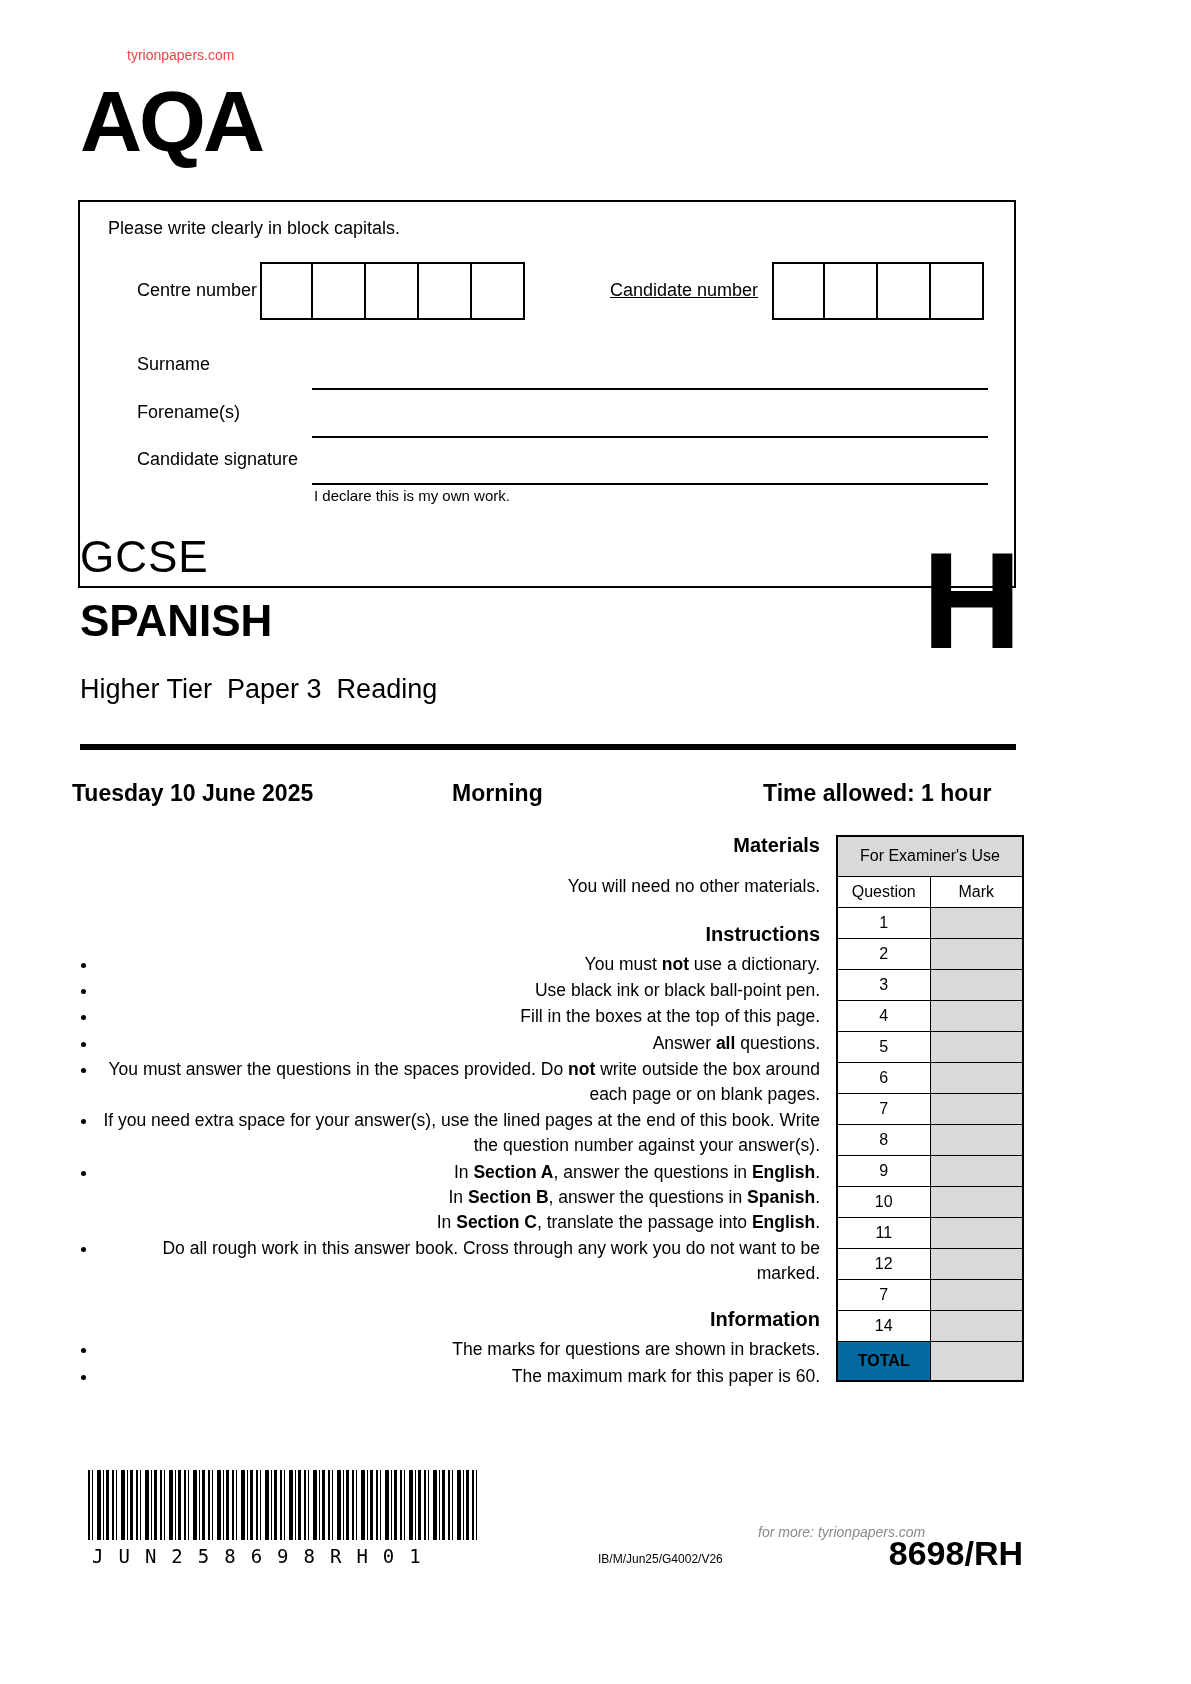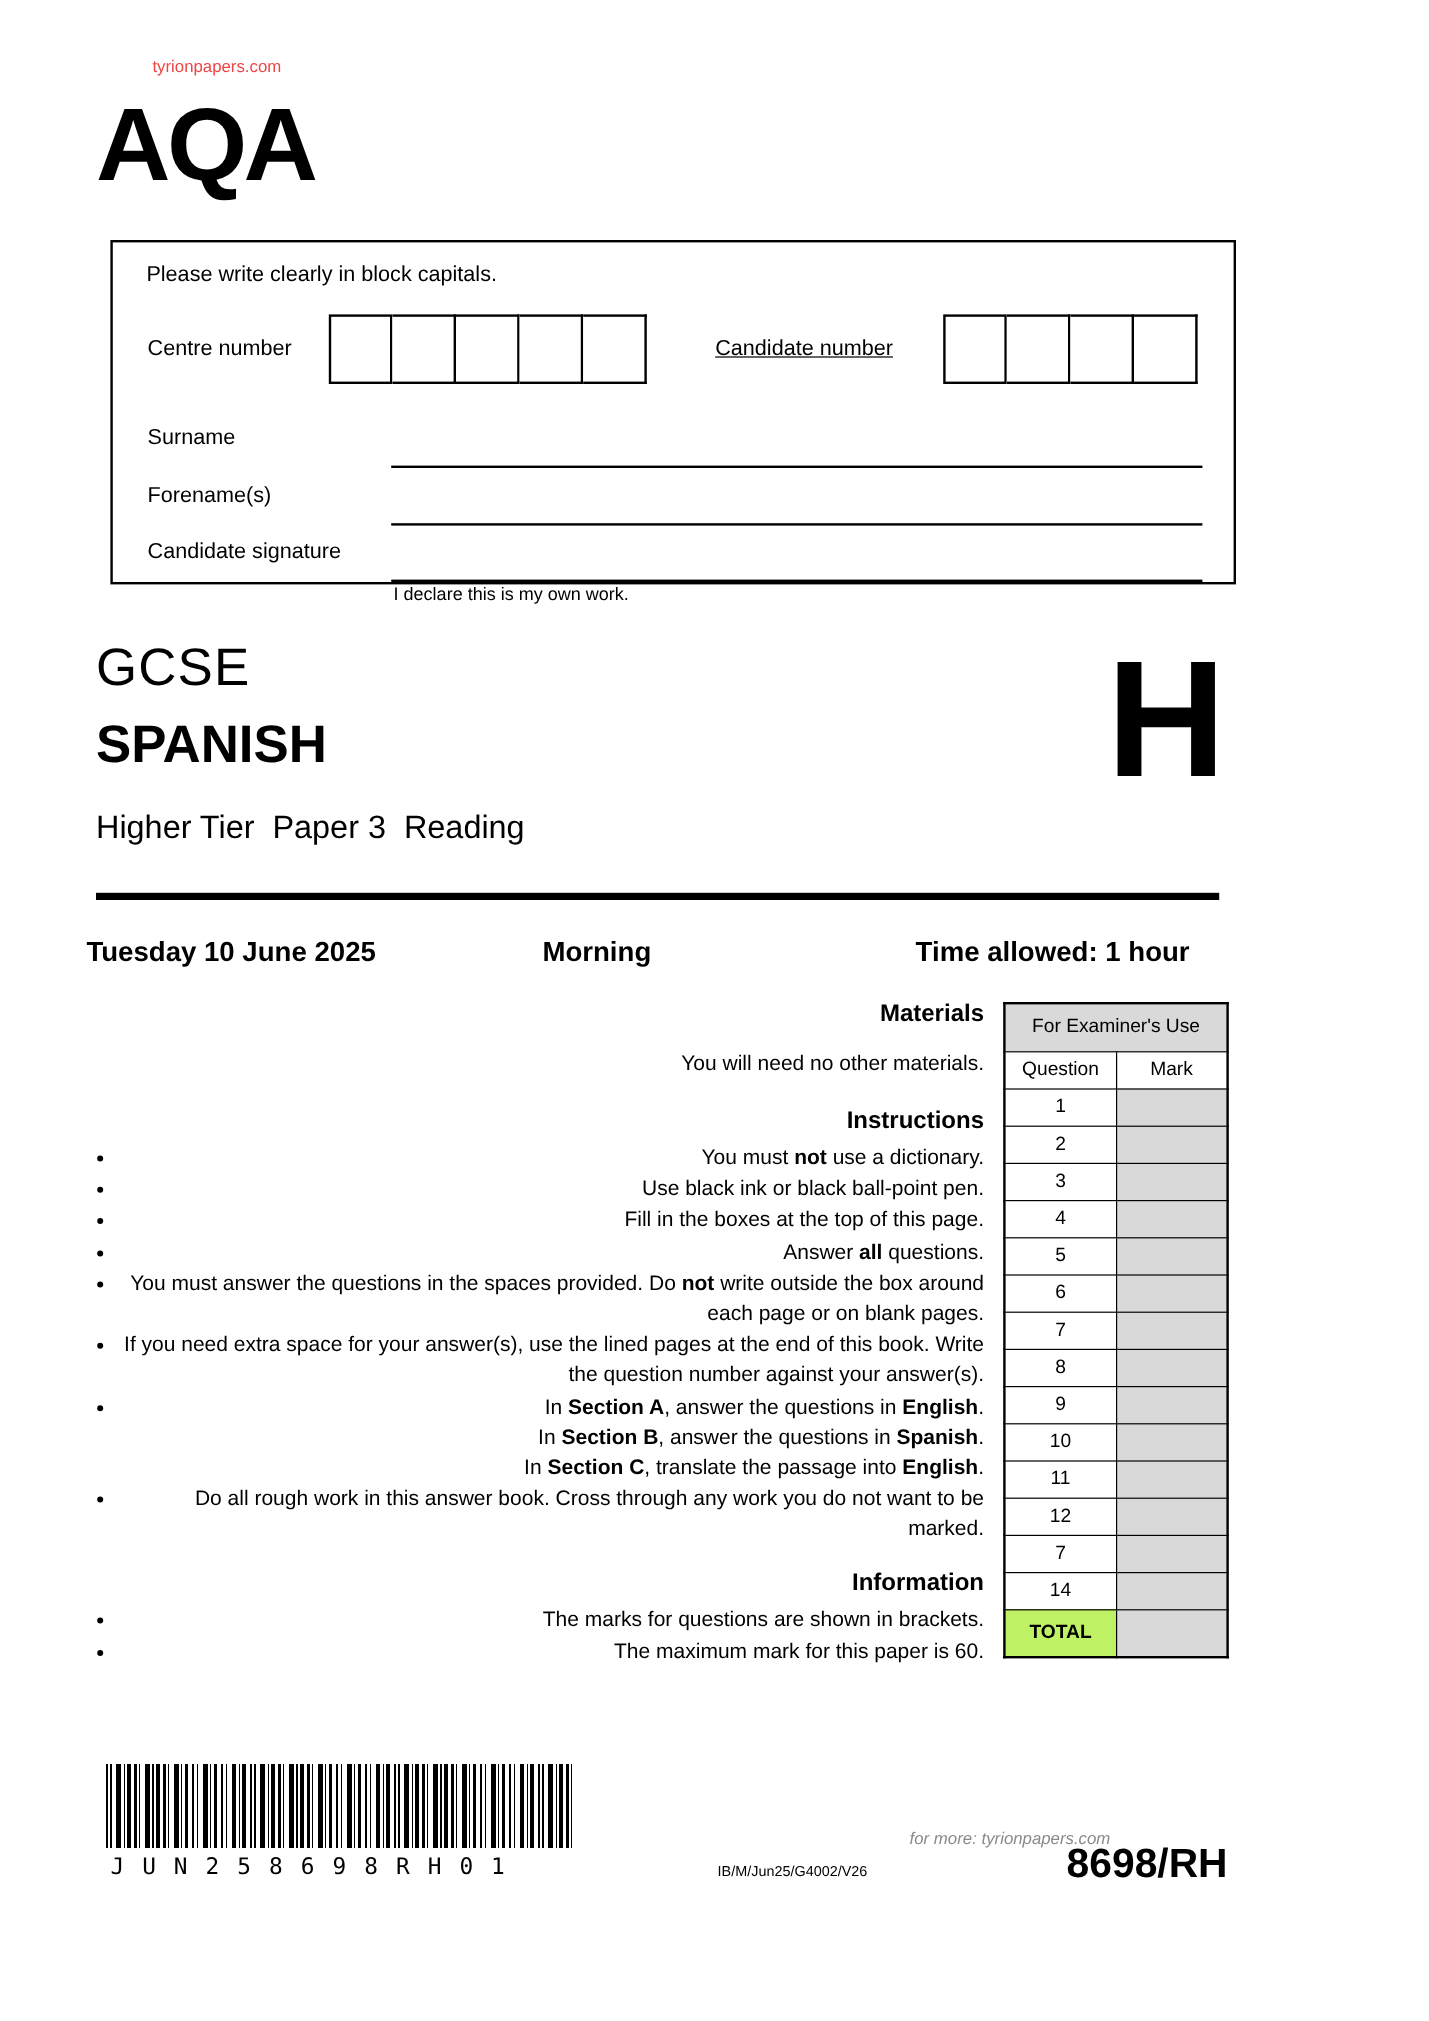--- a/index.html
+++ b/index.html
@@ -18,26 +18,26 @@
     position: absolute; left: 127px; top: 47px;
     font-size: 14px; color: #ef4444;
   }
   .aqa-logo {
     position: absolute; left: 80px; top: 78px;
     font-size: 86px; font-weight: 800; letter-spacing: -3px;
     color: #000; line-height: 1;
   }
   
   .cand-box {
-    position: absolute; left: 92px; top: 200px;
-    width: 938px; height: 287px;
+    position: absolute; left: 78px; top: 200px;
+    width: 938px; height: 388px;
     border: 2px solid #000;
   }
   .cand-instruction { position: absolute; left: 28px; top: 16px; font-size: 18px; }
-  .cand-label { position: absolute; font-size: 18px; }
+  .cand-label { position: absolute; font-size: 18px; margin-left: 28px; }
   .centre-label { left: 29px; top: 78px; }
   .candnum-label { left: 502px; top: 78px; text-decoration: underline; }
   .surname-label { left: 29px; top: 152px; }
   .forename-label { left: 29px; top: 200px; }
   .signature-label { left: 29px; top: 247px; }
   .box-row { position: absolute; display: flex; }
   .centre-boxes { left: 180px; top: 60px; }
   .candnum-boxes { left: 692px; top: 60px; }
   .num-cell {
     width: 53px; height: 58px;
@@ -74,21 +74,21 @@
   .examiner {
     position: absolute; left: 836px; top: 835px;
     border-collapse: collapse; font-size: 16px;
     border: 2px solid #000;
   }
   .examiner th, .examiner td { border: 1.5px solid #000; text-align: center; }
   .ex-title { width: 186px; height: 40px; background: var(--shade, #d9d9d9); font-weight: 400; font-size: 16px; }
   .ex-head { width: 93px; height: 31px; font-weight: 400; background: #fff; }
   .q-cell { height: 31px; background: #fff; }
   .mark-cell { background: var(--shade, #d9d9d9); }
-  .total-cell { height: 40px; font-weight: 700; background: #bef264; }
+  .total-cell { height: 40px; font-weight: 700; background: #0369a1; }
   
   .barcode {
     position: absolute; left: 88px; top: 1470px;
     width: 390px; height: 70px;
     background-image: repeating-linear-gradient(90deg,
       #000 0px, #000 2px, #fff 2px, #fff 4px,
       #000 4px, #000 5px, #fff 5px, #fff 9px,
       #000 9px, #000 13px, #fff 13px, #fff 15px,
       #000 15px, #000 16px, #fff 16px, #fff 18px,
       #000 18px, #000 21px, #fff 21px, #fff 24px);

